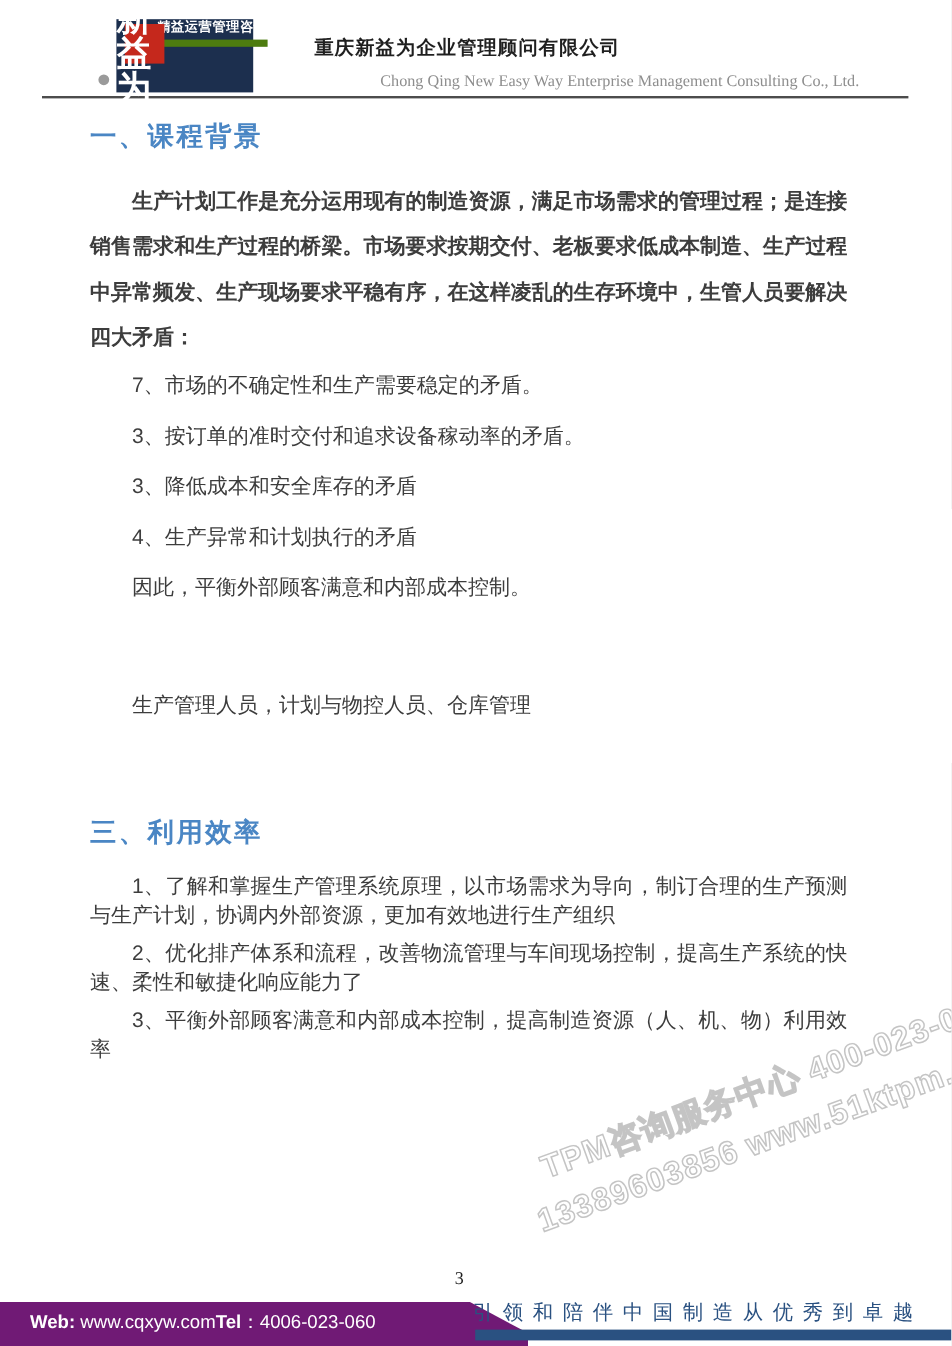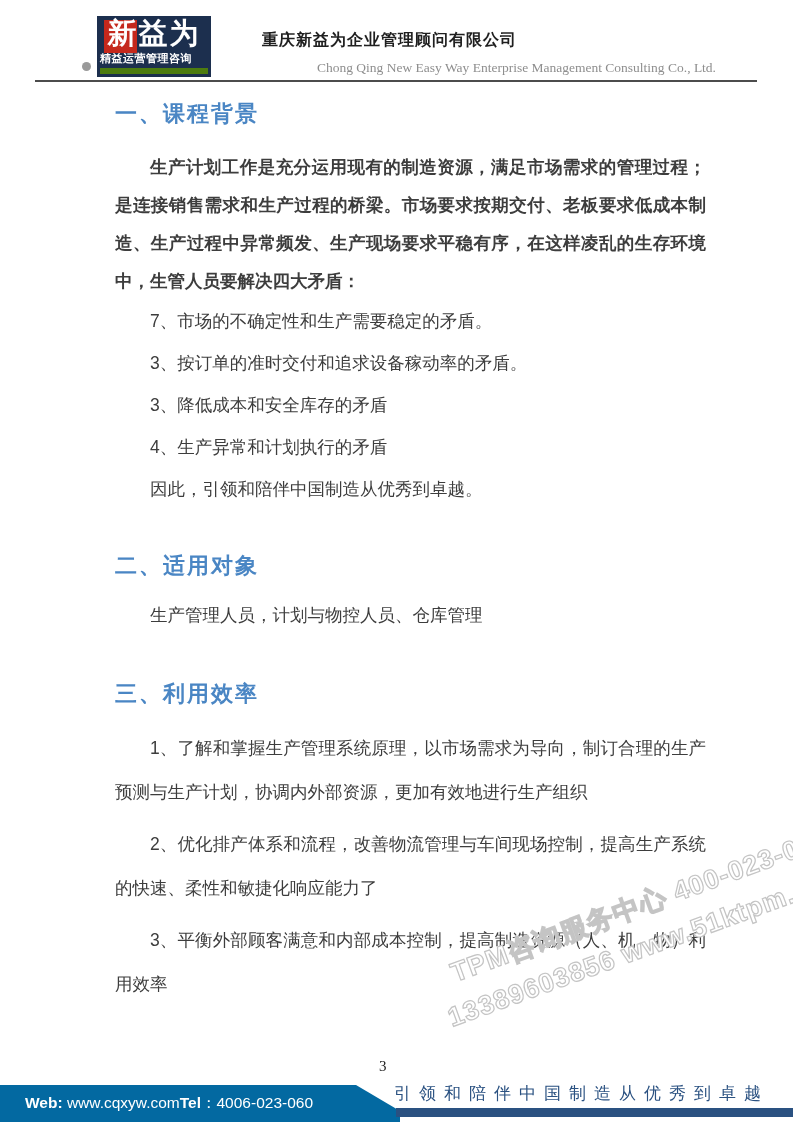--- a/index.html
+++ b/index.html
@@ -9,21 +9,21 @@
     margin:0 auto;
     background:#ffffff;
     overflow:hidden;
     font-family:"Liberation Sans","DejaVu Sans",sans-serif;
   }
 
   
   .logo{
     position:absolute;left:97px;top:16px;width:114px;height:61px;
     background:#1c2f4e;box-sizing:border-box;padding-bottom:3px;
-    display:flex;flex-direction:column;
+    display:flex;
   }
   .logo-main{
     position:relative;flex:1;display:flex;align-items:center;justify-content:center;
     color:#fff;font-weight:bold;font-size:29px;letter-spacing:2px;line-height:1;
   }
   .logo-red{
     position:absolute;left:7px;top:4px;width:33px;height:33px;background:#c5281c;
   }
   .logo-main span.txt{position:relative;z-index:1;}
   .logo-band{
@@ -42,36 +42,36 @@
   .company-en{
     position:absolute;right:77px;top:60px;
     font-family:"Liberation Serif","DejaVu Serif",serif;
     font-size:13.5px;color:#8e8e8e;white-space:nowrap;text-align:right;
   }
   .header-rule{
     position:absolute;left:35px;right:36px;top:80px;height:2px;background:#4c4c4c;
   }
 
   
-  .sec{position:absolute;left:75px;right:87px;margin-left:40px;}
+  .sec{position:absolute;left:75px;right:87px;}
   .sec h2{
     margin:0;font-size:22px;line-height:28px;font-weight:bold;color:#4a86c4;
     letter-spacing:2px;
   }
   .sec p{
     margin:0;font-size:17.5px;color:#3d3d3d;text-align:justify;
     text-indent:2em;
   }
   .sec1{top:100px;}
   .sec1 .p-intro{margin-top:20px;line-height:38px;font-weight:bold;}
   .sec1 .p-item{line-height:42px;}
   .sec2{top:552px;}
   .sec2 .p-body{margin-top:14px;line-height:42px;}
   .sec3{top:680px;}
-  .sec3 .p-item{margin-top:18px;line-height:44px;margin-bottom:8px;}
+  .sec3 .p-item{margin-top:18px;line-height:24px;margin-bottom:8px;}
   .sec3 .p-item + .p-item{margin-top:0;}
 
   
   .watermark{
     position:absolute;left:445px;top:955px;width:440px;
     transform:rotate(-20deg);transform-origin:left top;
     pointer-events:none;z-index:3;
     font-weight:bold;font-size:27px;line-height:41px;letter-spacing:1px;
     color:#ffffff;
     -webkit-text-stroke:1.2px #c4c4c4;
@@ -82,23 +82,24 @@
 
   
   .page-num{
     position:absolute;left:379px;top:1058px;
     font-family:"Liberation Serif","DejaVu Serif",serif;
     font-size:15px;color:#222;
   }
 
   
   .footer-left{
-    position:absolute;left:0;bottom:0;width:400px;height:37px;background:#0369a1;
+    position:absolute;left:0;bottom:0;width:400px;height:37px;background:#701a75;
     clip-path:polygon(0 0,89% 0,100% 70%,100% 100%,0 100%);
     z-index:4;
+    padding-left:40px;
   }
   .footer-left .ft-text{
     position:absolute;left:25px;top:0;line-height:36px;color:#fff;font-size:15.5px;
     white-space:nowrap;
   }
   .footer-left b{font-weight:bold;}
   .footer-strip{
     position:absolute;left:396px;right:0;bottom:5px;height:9px;background:#2a5181;z-index:4;
   }
   .footer-slogan{
@@ -123,25 +124,24 @@
   <div class="company-en">Chong Qing New Easy Way Enterprise Management Consulting Co., Ltd.</div>
   <div class="header-rule"></div>
 
   <div class="sec sec1">
     <h2>一、课程背景</h2>
     <p class="p-intro">生产计划工作是充分运用现有的制造资源，满足市场需求的管理过程；是连接销售需求和生产过程的桥梁。市场要求按期交付、老板要求低成本制造、生产过程中异常频发、生产现场要求平稳有序，在这样凌乱的生存环境中，生管人员要解决四大矛盾：</p>
     <p class="p-item">7、市场的不确定性和生产需要稳定的矛盾。</p>
     <p class="p-item">3、按订单的准时交付和追求设备稼动率的矛盾。</p>
     <p class="p-item">3、降低成本和安全库存的矛盾</p>
     <p class="p-item">4、生产异常和计划执行的矛盾</p>
-    <p class="p-item">因此，引领和陪伴中国制造从优秀到卓越。</p>
+    <p class="p-item">因此，平衡外部顾客满意和内部成本控制。</p>
   </div>
 
   <div class="sec sec2">
-    <h2>二、适用对象</h2>
     <p class="p-body">生产管理人员，计划与物控人员、仓库管理</p>
   </div>
 
   <div class="sec sec3">
     <h2>三、利用效率</h2>
     <p class="p-item">1、了解和掌握生产管理系统原理，以市场需求为导向，制订合理的生产预测与生产计划，协调内外部资源，更加有效地进行生产组织</p>
     <p class="p-item">2、优化排产体系和流程，改善物流管理与车间现场控制，提高生产系统的快速、柔性和敏捷化响应能力了</p>
     <p class="p-item">3、平衡外部顾客满意和内部成本控制，提高制造资源（人、机、物）利用效率</p>
   </div>
 

